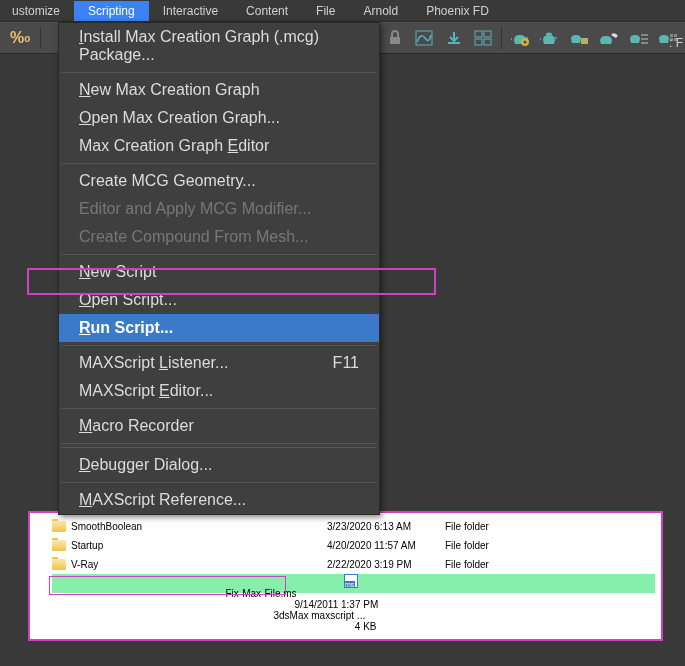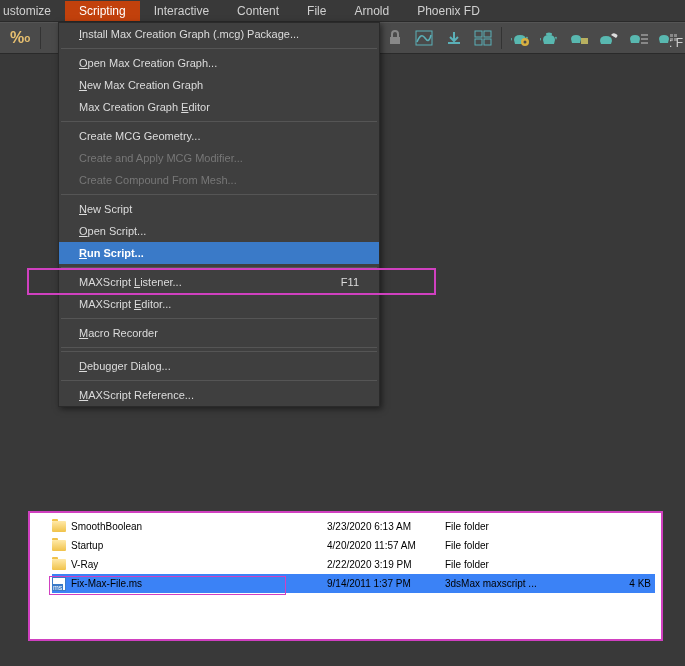--- a/index.html
+++ b/index.html
@@ -1,39 +1,39 @@
 <!DOCTYPE html>
 <html><head>
 <meta charset="utf-8">
 <style>
 * { margin: 0; padding: 0; box-sizing: border-box; font-family: "Segoe UI", Arial, sans-serif; }
 body { background: #393939; width: 685px; height: 666px; overflow: hidden; position: relative; }
 
 .menubar { display: flex; background: #393939; border-bottom: 1px solid #2a2a2a; height: 22px; align-items: center; padding-left: 0; }
 .menubar-item { color: #d0d0d0; font-size: 12px; padding: 3px 14px; cursor: default; }
-.menubar-item.pressed { background: #c2410c; color: #fff; }
-.menubar-item.first { padding-left: 3px; }
+.menubar-item.pressed { background: #3b82f6; color: #fff; }
+.menubar-item.first { padding-left: 12px; }
 
 .toolbar { display: flex; background: #4a4a4a; border-top: 1px solid #555; border-bottom: 1px solid #2a2a2a; height: 32px; align-items: center; gap: 2px; padding: 0 4px; }
 .tool-btn { width: 28px; height: 26px; background: #4a4a4a; border: 1px solid transparent; display: flex; align-items: center; justify-content: center; }
 .tool-sep { width: 1px; height: 22px; background: #333; margin: 0 2px; }
 .percent-icon { color: #e8c070; font-size: 16px; font-weight: bold; padding: 0 6px; display: flex; align-items: center; }
 .percent-icon .sup { font-size: 10px; vertical-align: super; }
 
 .dropdown { position: absolute; left: 58px; top: 22px; width: 322px; background: #3f3f3f; border: 1px solid #2a2a2a; box-shadow: 2px 2px 6px rgba(0,0,0,0.5); z-index: 10; }
-.dropdown-item { color: #dcdcdc; font-size: 11px; padding: 5px 20px; cursor: default; display: flex; justify-content: space-between; }
+.dropdown-item { color: #dcdcdc; font-size: 16px; padding: 5px 20px; cursor: default; display: flex; justify-content: space-between; }
 .dropdown-item.disabled { color: #777; }
 .dropdown-item.highlighted { background: #3a7ac8; color: #fff; font-weight: bold; }
 .dropdown-sep { height: 1px; background: #555; margin: 3px 2px; }
 .dropdown-item .mnemonic { text-decoration: underline; }
 .highlight-box { position: absolute; border: 2px solid #d040c0; pointer-events: none; z-index: 11; }
 
 .file-browser { position: absolute; left: 28px; top: 511px; width: 635px; height: 130px; background: #fff; border: 2px solid #d040c0; padding: 4px 6px 6px 22px; }
 .file-row { display: flex; font-size: 10px; color: #000; height: 19px; align-items: center; }
-.file-row.selected { background: #3b82f6; }
+.file-row.selected { background: #86efac; flex-direction: column; }
 .file-row .icon { width: 16px; height: 14px; margin-right: 3px; flex-shrink: 0; }
 .file-row .name { width: 256px; }
 .file-row .date { width: 118px; }
 .file-row .type { width: 160px; }
 .file-row .size { width: 46px; text-align: right; }
 .folder-icon { background: linear-gradient(#ffe9a8,#f0c24a); border-radius: 1px; width: 14px; height: 11px; position: relative; top: 1px; }
 .folder-icon::before { content: ""; position: absolute; top: -2px; left: 0; width: 6px; height: 2px; background: #f0c24a; border-radius: 1px 1px 0 0; }
 .ms-icon { width: 14px; height: 14px; background: #fff; border: 1px solid #3a7ac8; position: relative; }
 .ms-icon::after { content: "ms"; font-size: 7px; color: #fff; background: #3a7ac8; position: absolute; bottom: -1px; left: -1px; padding: 0 1px; line-height: 7px; }
 
@@ -129,34 +129,34 @@
     </div>
 </div>
 <span class="text-right">: F</span>
 
 <div class="dropdown" id="dropdown">
     <div class="dropdown-item">
       <span><span class="mnemonic">I</span>nstall Max Creation Graph (.mcg) Package...</span>
     </div>
     <div class="dropdown-sep"></div>
     <div class="dropdown-item">
+      <span><span class="mnemonic">N</span>ew Max Creation Graph</span>
+    </div>
+    <div class="dropdown-item">
       <span><span class="mnemonic">O</span>pen Max Creation Graph...</span>
     </div>
     <div class="dropdown-item">
-      <span><span class="mnemonic">N</span>ew Max Creation Graph</span>
-    </div>
-    <div class="dropdown-item">
       <span>Max Creation Graph <span class="mnemonic">E</span>ditor</span>
     </div>
     <div class="dropdown-sep"></div>
     <div class="dropdown-item">
       <span>Create MCG Geometry...</span>
     </div>
     <div class="dropdown-item disabled">
-      <span>Create and Apply MCG Modifier...</span>
+      <span>Editor and Apply MCG Modifier...</span>
     </div>
     <div class="dropdown-item disabled">
       <span>Create Compound From Mesh...</span>
     </div>
     <div class="dropdown-sep"></div>
     <div class="dropdown-item">
       <span><span class="mnemonic">N</span>ew Script</span>
     </div>
     <div class="dropdown-item">
       <span><span class="mnemonic">O</span>pen Script...</span>

